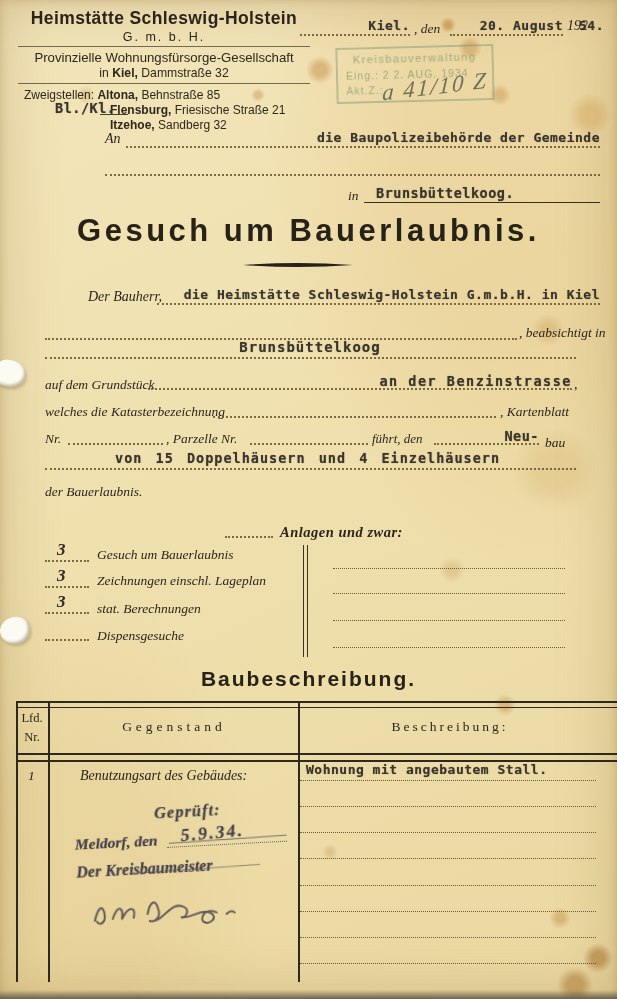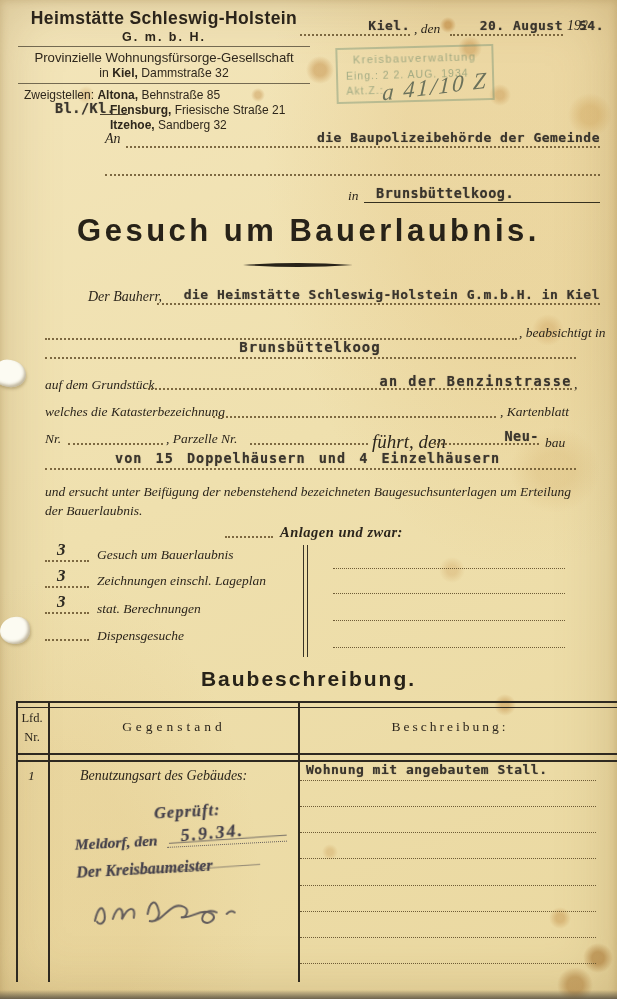--- a/index.html
+++ b/index.html
@@ -53,21 +53,21 @@
 <body>
 
 <div id="page">
   <div class="stains"></div>
 
   <div class="hole" style="left:-6px;top:360px;width:32px;height:27px;border-radius:46% 58% 52% 48%;transform:rotate(8deg);"></div>
   <div class="hole" style="left:0px;top:617px;width:30px;height:27px;border-radius:55% 45% 50% 52%;transform:rotate(-6deg);"></div>
 
   <div class="abs" style="left:18px;top:8px;width:292px;">
     <div class="sans" style="font-size:17.5px;font-weight:bold;text-align:center;letter-spacing:.4px;color:#2b241a;">Heimstätte Schleswig-Holstein</div>
-    <div class="sans" style="font-size:12.5px;text-align:center;letter-spacing:2px;margin-top:1px;color:#2b241a;font-weight:bold;">G. m. b. H.</div>
+    <div class="sans" style="font-size:12.5px;text-align:center;letter-spacing:2px;margin-top:1px;color:#2b241a;">G. m. b. H.</div>
     <div class="rule" style="margin-top:2px;opacity:.75;"></div>
     <div class="sans" style="font-size:13.2px;text-align:center;margin-top:3px;color:#2e271c;">Provinzielle Wohnungsfürsorge-Gesellschaft</div>
     <div class="sans" style="font-size:12.2px;text-align:center;margin-top:1px;color:#2e271c;">
       <span>in </span><span style="font-weight:bold">Kiel,</span><span> Dammstraße 32</span>
     </div>
     <div class="rule" style="margin-top:3px;opacity:.75;"></div>
     <div class="sans" style="font-size:12px;margin-top:4px;color:#2e271c;">
       <div style="padding-left:6px;">
         <span>Zweigstellen:</span>
         <span style="font-weight:bold">Altona,</span><span> Behnstraße 85</span>
@@ -136,31 +136,30 @@
   <div class="abs it" style="left:574px;top:377px;font-size:14px;">,</div>
 
   <div class="abs it" style="left:45px;top:404px;font-size:13.5px;">welches die Katasterbezeichnung</div>
   <div class="abs dot" style="left:213px;top:400px;width:283px;height:16px;"></div>
   <div class="abs it" style="left:500px;top:404px;font-size:13.5px;">, Kartenblatt</div>
 
   <div class="abs it" style="left:45px;top:431px;font-size:13.5px;">Nr.</div>
   <div class="abs dot" style="left:68px;top:427px;width:95px;height:16px;"></div>
   <div class="abs it" style="left:166px;top:431px;font-size:13.5px;">, Parzelle Nr.</div>
   <div class="abs dot" style="left:250px;top:427px;width:118px;height:16px;"></div>
-  <div class="abs it" style="left:372px;top:431px;font-size:19px;font-style:italic;">führt, den</div>
+  <div class="abs it" style="left:372px;top:431px;font-size:13px;font-style:italic;">führt, den</div>
   <div class="abs dot" style="left:434px;top:427px;width:105px;height:16px;">
     <span class="tw" style="font-size:13.5px;margin-left:62px;">Neu-</span>
   </div>
   <div class="abs it" style="left:545px;top:435px;font-size:13.5px;font-style:italic;">bau</div>
 
   <div class="abs tw" style="left:115px;top:450px;font-size:13.5px;letter-spacing:1px;word-spacing:4px;">von 15 Doppelhäusern und 4 Einzelhäusern</div>
   <div class="abs dot" style="left:45px;top:452px;width:531px;height:16px;"></div>
 
   <div class="abs it" style="left:45px;top:482px;width:536px;font-size:13.5px;line-height:19px;">
-    <div>und ersucht unter Beifügung der nebenstehend bezeichneten Baugesuchsunterlagen um Erteilung</div>
     <div>der Bauerlaubnis.</div>
   </div>
 
   <div class="abs dot" style="left:225px;top:522px;width:48px;height:14px;"></div>
   <div class="abs it" style="left:280px;top:524px;font-size:14.5px;font-weight:bold;letter-spacing:.5px;">Anlagen und zwar:</div>
 
   <div class="abs" style="left:45px;top:544px;">
     <span class="it" style="position:absolute;left:12px;top:-4px;font-size:17px;font-weight:bold;color:#2e2a22;">3</span>
     <span class="dot" style="position:absolute;left:0;top:0;width:44px;height:16px;display:inline-block;"></span>
     <span class="it" style="position:absolute;left:52px;top:3px;font-size:13.5px;white-space:nowrap;">Gesuch um Bauerlaubnis</span>

